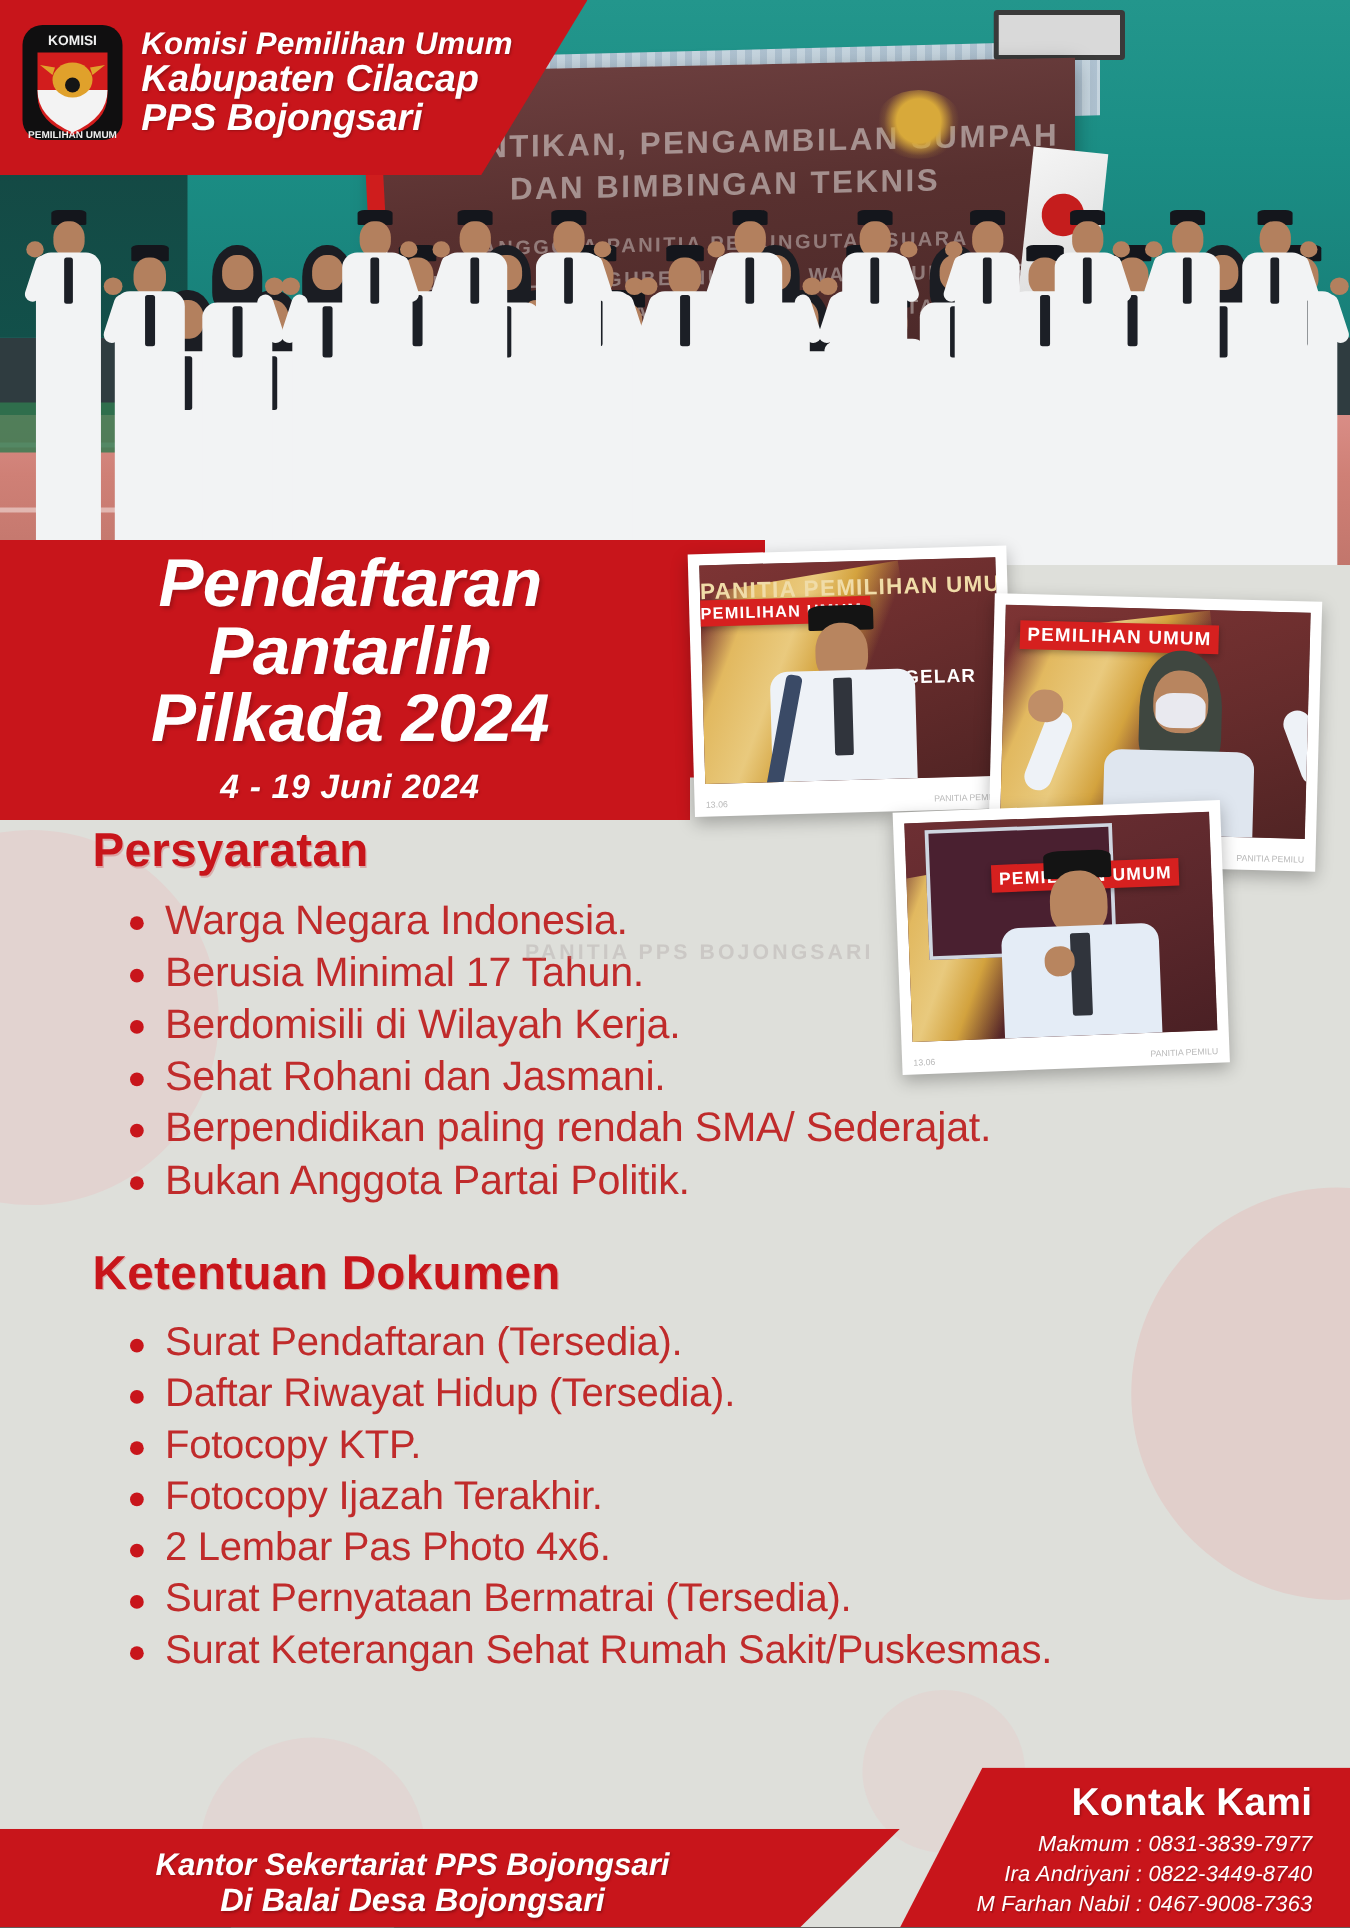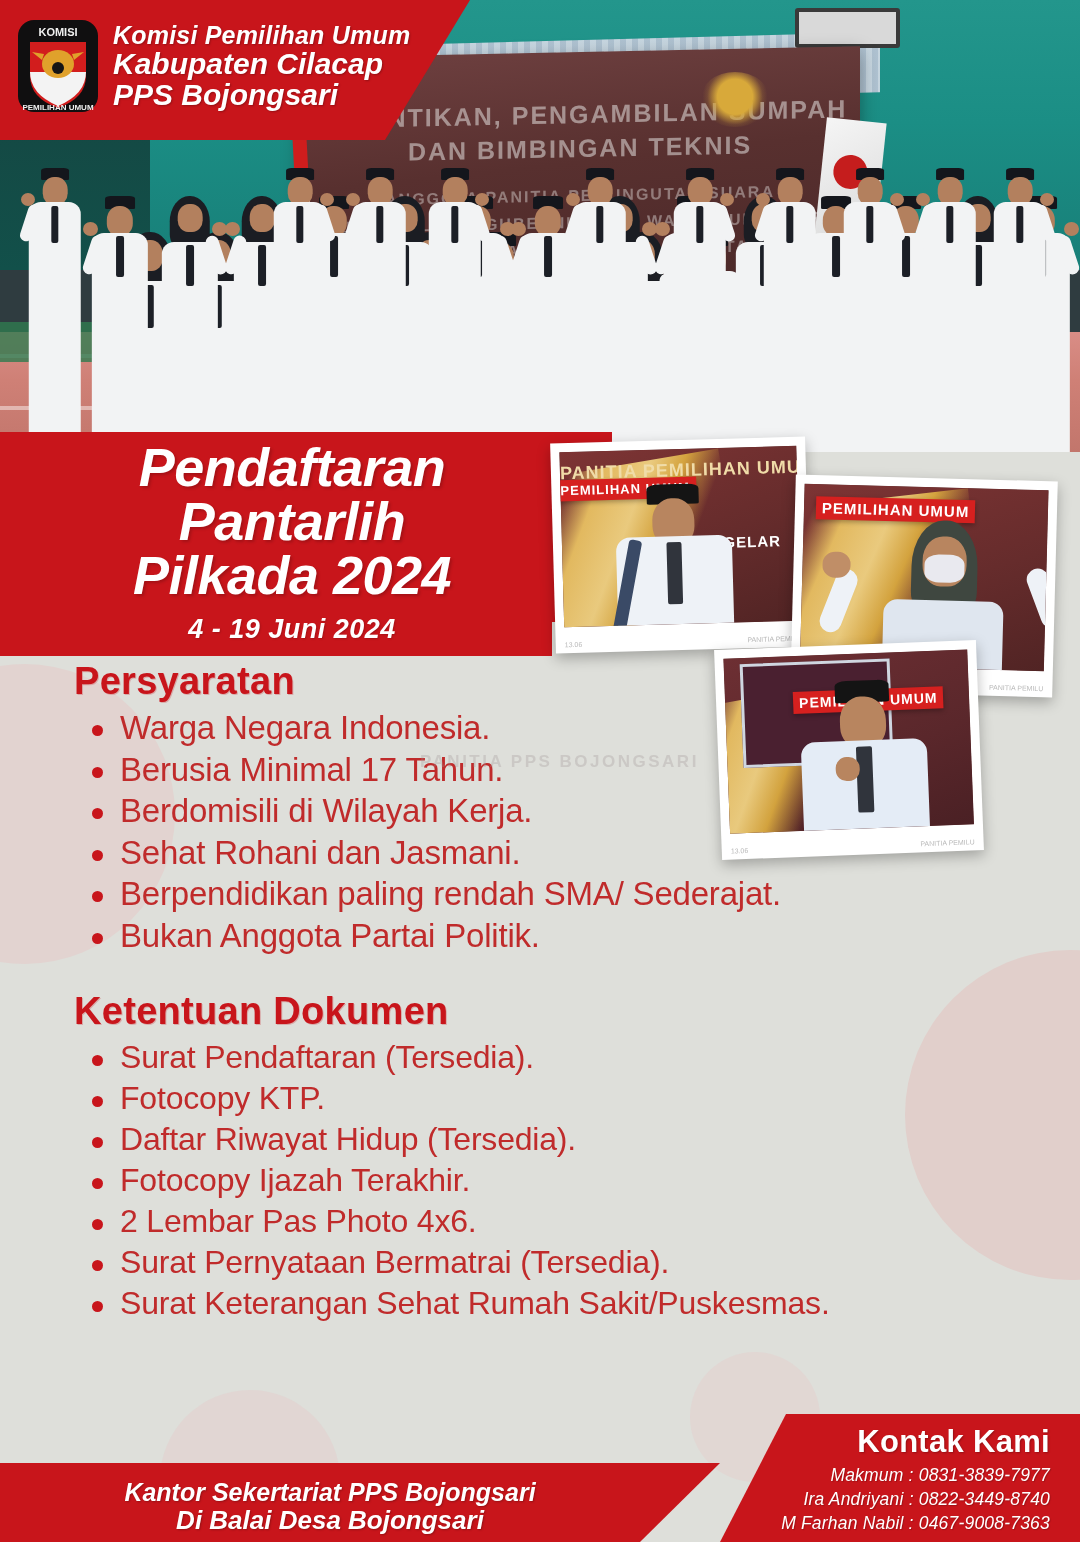--- a/index.html
+++ b/index.html
@@ -115,21 +115,21 @@
   .kpu-logo{
     position:absolute;left:14px;top:16px;width:88px;height:100px;z-index:7;
   }
 
   
   .title-band{
     position:absolute;left:0;top:432px;width:612px;height:224px;
     background:#C8151B;z-index:5;
     clip-path:polygon(0 0, 612px 0, 612px 190px, 552px 190px, 552px 224px, 0 224px);
   }
-  .title-wrap{position:absolute;left:12px;top:440px;width:560px;z-index:6;text-align:center;}
+  .title-wrap{position:absolute;left:0;top:440px;width:560px;z-index:6;text-align:center;}
   .poster-title{
     color:#fff;font-style:italic;font-weight:700;font-size:54px;line-height:1.0;
     letter-spacing:-.5px;text-shadow:2px 2px 3px rgba(0,0,0,.18);
   }
   .poster-date{
     margin-top:12px;color:#fff;font-style:italic;font-weight:700;font-size:27px;
     letter-spacing:.5px;text-shadow:1px 1px 2px rgba(0,0,0,.18);
   }
 
   
@@ -139,21 +139,21 @@
   .circle-footer{left:160px;top:1390px;width:180px;height:180px;background:#E2D3D0;opacity:.75;}
   .circle-footer2{left:690px;top:1352px;width:130px;height:130px;background:#E2D3D0;opacity:.7;}
 
   
   .content{position:absolute;left:0;top:660px;width:1080px;z-index:3;}
   .sec-head{
     color:#C8151B;font-weight:700;font-size:38px;margin:0 0 4px 74px;
     letter-spacing:.3px;text-shadow:1px 1px 0 rgba(200,21,27,.25);
   }
   .sec-head.second{margin-top:34px;}
-  ul.req{list-style:none;margin:0;padding:0 0 0 92px;}
+  ul.req{list-style:none;margin:12px;padding:0 0 0 92px;}
   ul.req li{
     position:relative;color:#C02B2B;font-size:33px;line-height:1.26;
     padding-left:28px;letter-spacing:-.2px;white-space:nowrap;
   }
   ul.req li:before{
     content:"";position:absolute;left:0;top:18px;width:11px;height:11px;
     border-radius:50%;background:#C8151B;
   }
   ul.doc li{font-size:32px;line-height:1.28;}
 
@@ -680,22 +680,22 @@
         <li>Berusia Minimal 17 Tahun.</li>
         <li>Berdomisili di Wilayah Kerja.</li>
         <li>Sehat Rohani dan Jasmani.</li>
         <li>Berpendidikan paling rendah SMA/ Sederajat.</li>
         <li>Bukan Anggota Partai Politik.</li>
       </ul>
 
     <h2 class="sec-head second">Ketentuan Dokumen</h2>
     <ul class="req doc" id="doc-list">
         <li>Surat Pendaftaran (Tersedia).</li>
+        <li>Daftar Riwayat Hidup (Tersedia).</li>
         <li>Fotocopy KTP.</li>
-        <li>Daftar Riwayat Hidup (Tersedia).</li>
         <li>Fotocopy Ijazah Terakhir.</li>
         <li>2 Lembar Pas Photo 4x6.</li>
         <li>Surat Pernyataan Bermatrai (Tersedia).</li>
         <li>Surat Keterangan Sehat Rumah Sakit/Puskesmas.</li>
       </ul>
   </div>
 
   <div class="watermark">PANITIA PPS BOJONGSARI</div>
 
   <div class="polaroid" style="left:553px;top:440px;width:255px;height:210px;transform:rotate(-1.6deg);">

